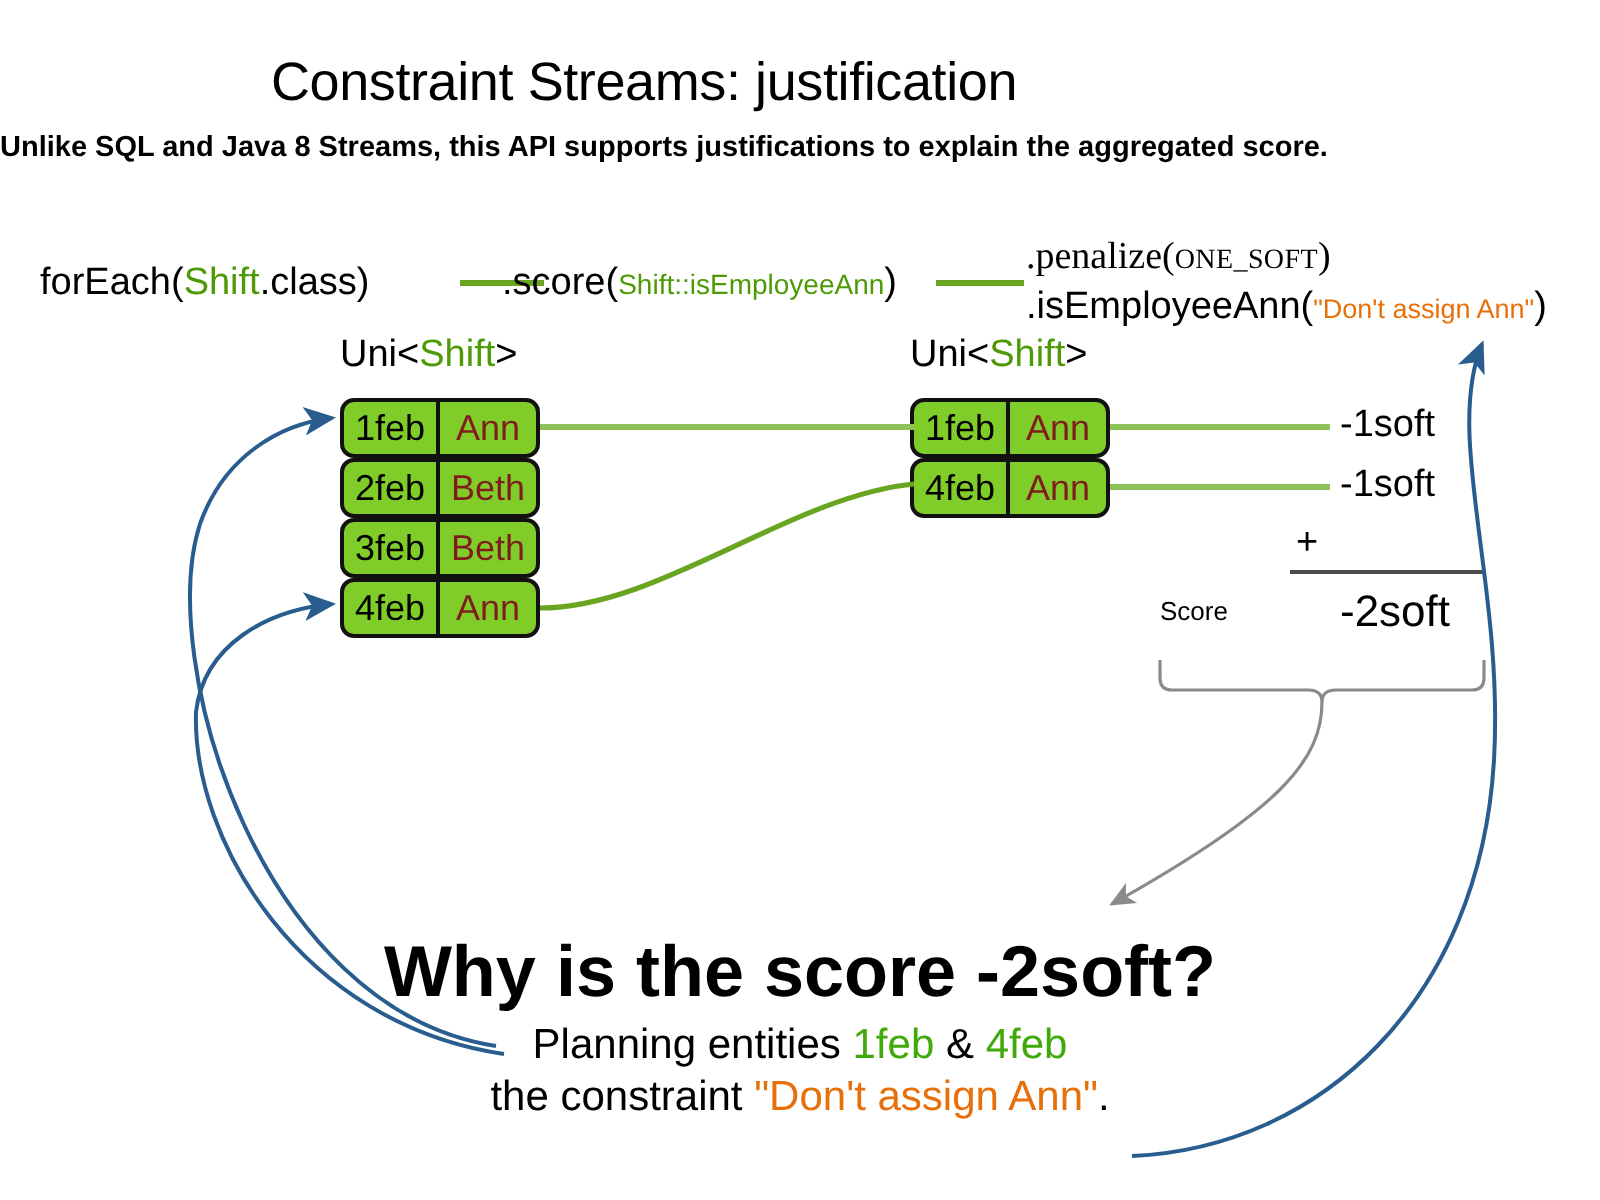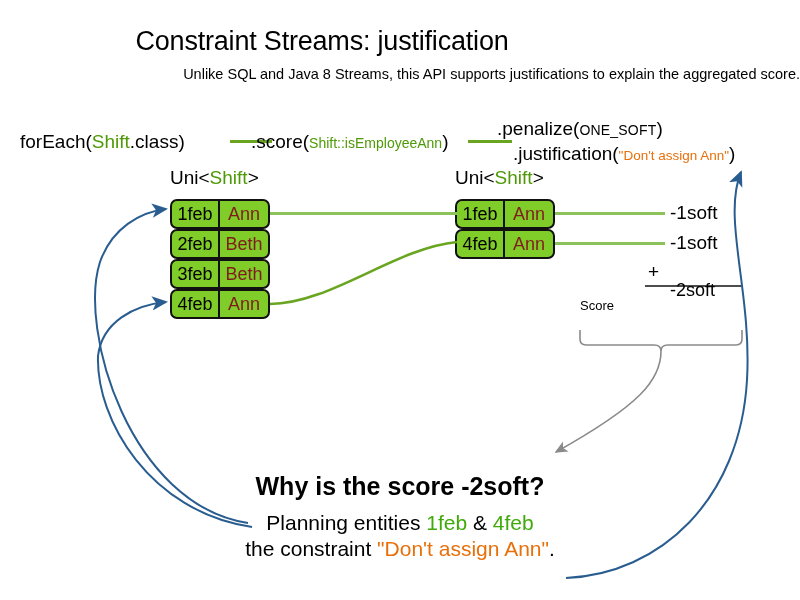--- a/index.html
+++ b/index.html
@@ -15,33 +15,33 @@
 
   
   .title{
     position:absolute;left:0;top:18px;width:644px;
     text-align:center;
     font-size:27px;line-height:46px;font-weight:400;
     letter-spacing:-0.2px;
   }
   .subtitle{
     position:absolute;left:0;top:64px;width:800px;
-    text-align:right;
-    font-size:14.5px;line-height:20px;font-weight:400;
+    text-align:left;
+    font-size:14.5px;line-height:20px;font-weight:700;
   }
 
   
   .code{position:absolute;font-size:19px;line-height:24px;white-space:nowrap;}
   .code .green{color:#4e9a06;}
   .code .orange{color:#e8700a;}
   .code .small{font-size:14px;}
   .code .smallcaps{font-size:14px;letter-spacing:0.2px;}
   .code-foreach{left:20px;top:130px;}
   .code-filter{left:251px;top:130px;}
-  .code-penalize{left:497px;top:117px;}
+  .code-penalize{left:513px;top:117px;font-family:Liberation Serif, serif;}
   .code-asconstraint{left:513px;top:142px;}
   .code-asconstraint .orange{font-size:13.5px;}
 
   
   .codeline{position:absolute;height:2.5px;background:#6aa521;}
   .cl1{left:230px;top:140px;width:42px;}
   .cl2{left:468px;top:140px;width:44px;}
 
   
   .uni{position:absolute;font-size:19px;line-height:22px;white-space:nowrap;}
@@ -79,26 +79,26 @@
   .link-out2{left:555px;top:242px;width:110px;}
 
   .soft{position:absolute;font-size:19px;line-height:22px;white-space:nowrap;}
   .soft1{left:670px;top:202px;}
   .soft2{left:670px;top:232px;}
 
   
   .score-plus{position:absolute;left:648px;top:262px;font-size:19px;line-height:20px;}
   .score-rule{position:absolute;left:645px;top:285px;width:97px;height:2px;background:#4d4d4d;}
   .score-label{position:absolute;left:580px;top:295px;font-size:13px;line-height:22px;}
-  .score-value{position:absolute;left:670px;top:279px;font-size:18px;line-height:22px;}
+  .score-value{position:absolute;left:670px;top:295px;font-size:22px;line-height:22px;}
 
   
   .why{
     position:absolute;left:0;top:468px;width:800px;
-    text-align:center;font-size:25px;line-height:36px;font-weight:bold;
+    text-align:center;font-size:36px;line-height:36px;font-weight:bold;
   }
   .explain{
     position:absolute;left:0;top:510px;width:800px;
     text-align:center;font-size:21px;line-height:26px;
   }
   .explain .green{color:#3faa0a;}
   .explain .orange{color:#e8700a;}
 
   svg.overlay{position:absolute;left:0;top:0;width:800px;height:600px;pointer-events:none;}
 </style>
@@ -113,21 +113,21 @@
   <div class="code code-foreach"><span>forEach(</span><span class="green">Shift</span><span>.class)</span></div>
 
   <div class="codeline cl1"></div>
 
   <div class="code code-filter"><span>.score(</span><span class="green small">Shift::isEmployeeAnn</span><span>)</span></div>
 
   <div class="codeline cl2"></div>
 
   <div class="code code-penalize"><span>.penalize(</span><span class="smallcaps">ONE_SOFT</span><span>)</span></div>
 
-  <div class="code code-asconstraint"><span>.justification(</span><span class="orange">"Don't assign Ann"</span><span>)</span></div>
+  <div class="code code-asconstraint"><span>.isEmployeeAnn(</span><span class="orange">"Don't assign Ann"</span><span>)</span></div>
 
   <div class="uni uni-left"><span>Uni&lt;</span><span class="green">Shift</span><span>&gt;</span></div>
 
   <div class="facts facts-left">
     <div class="row">
       <div class="cell cell-date">1feb</div>
       <div class="cell cell-name">Ann</div>
     </div>
     <div class="row">
       <div class="cell cell-date">2feb</div>

